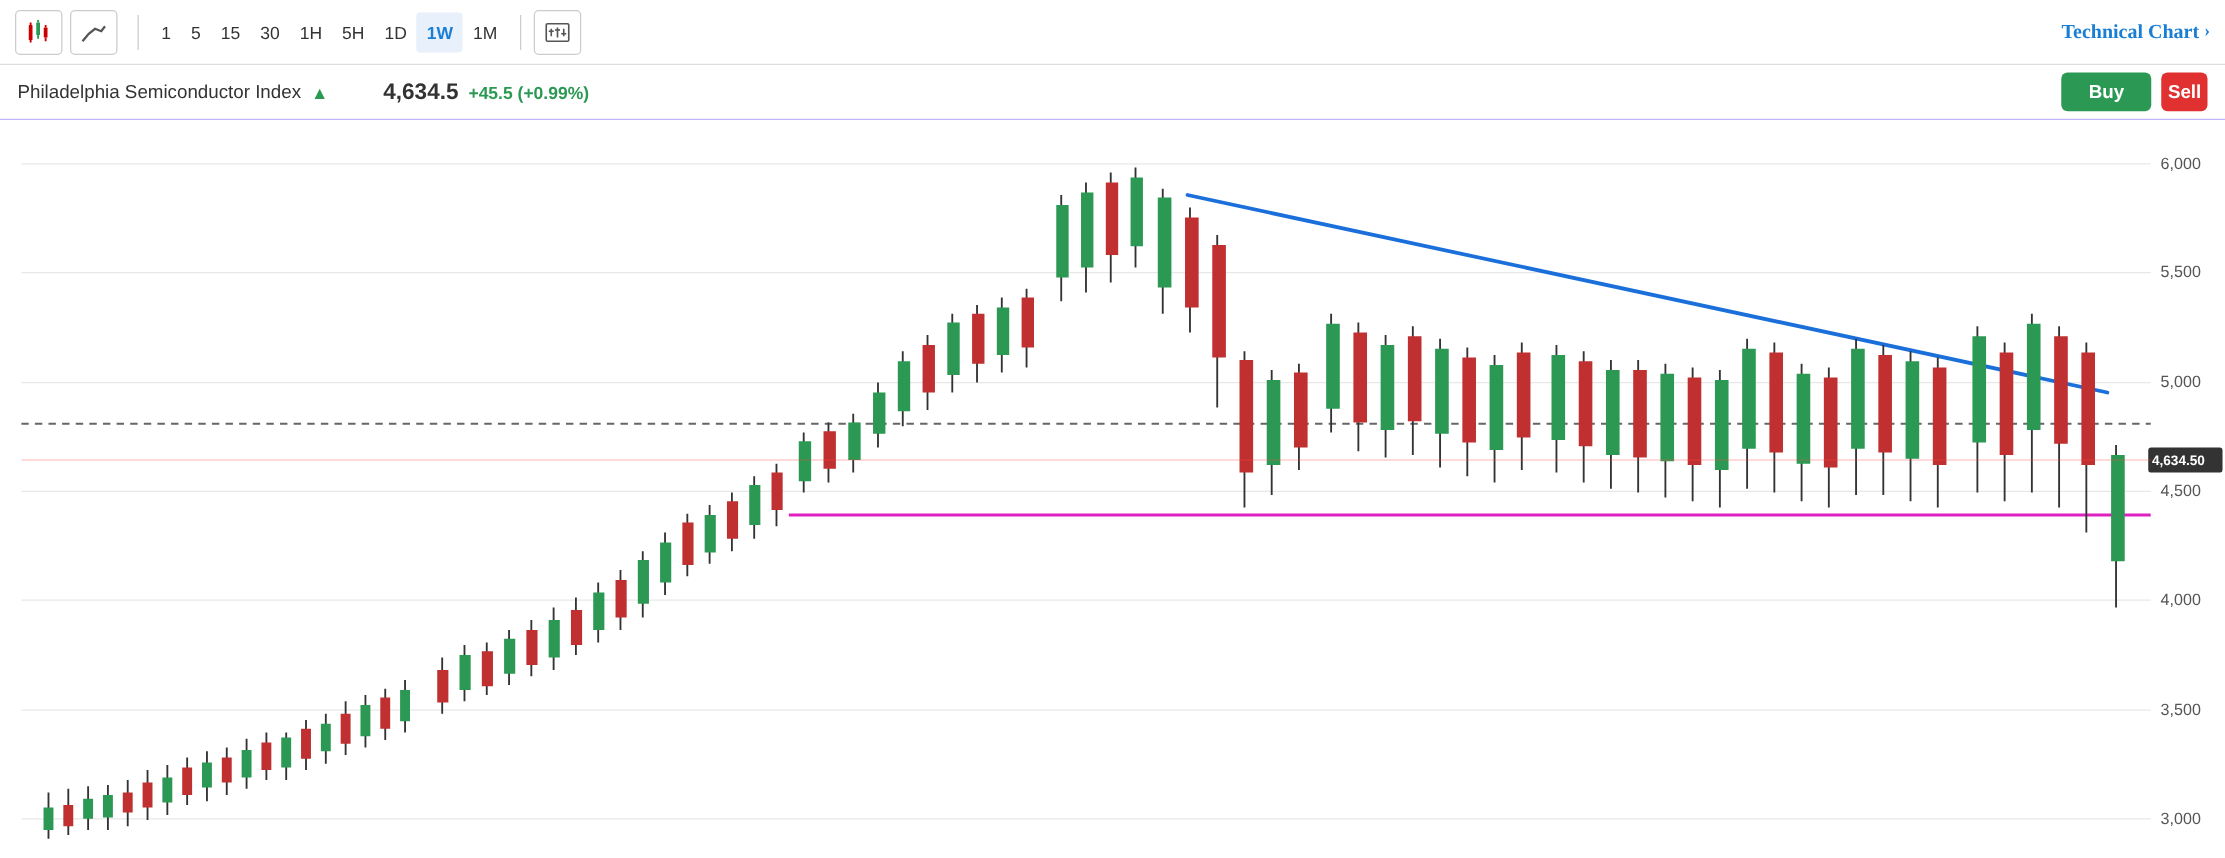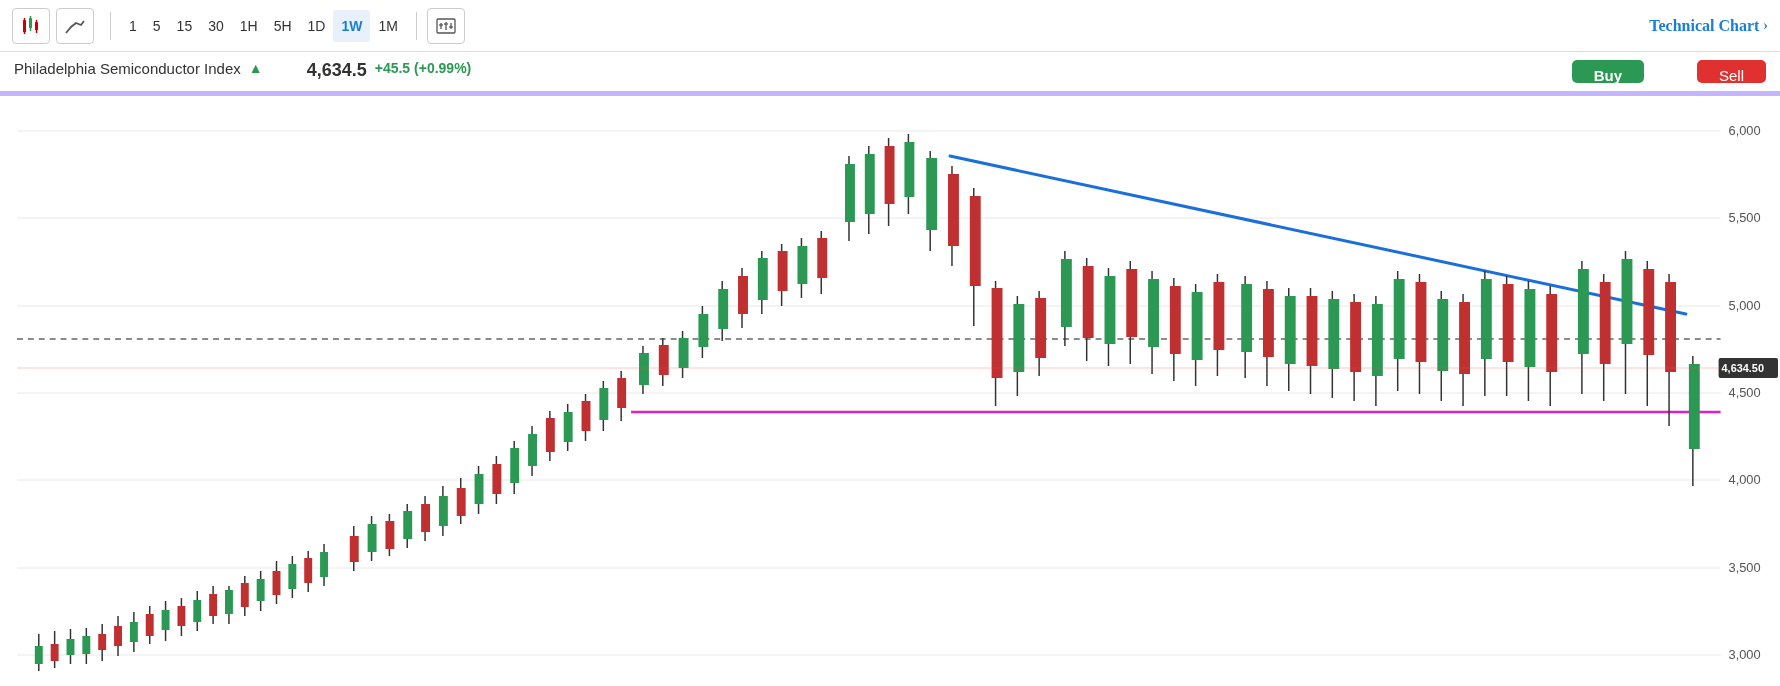--- a/index.html
+++ b/index.html
@@ -20,30 +20,30 @@
       padding: 4px 8px; height: 32px; border: none; background: transparent;
       font-size: 14px; font-weight: 500; color: #333; cursor: pointer; border-radius: 3px;
     }
     .time-btn.active { color: #1a7fd4; font-weight: 700; background: #e8f0fb; }
     .toolbar-right { margin-left: auto; display: flex; align-items: center; gap: 6px; }
     .technical-chart-link { color: #1a7fd4; font-size: 16px; font-weight: 700; cursor: pointer; display: flex; align-items: center; gap: 4px; font-family: Liberation Serif, serif; }
     .technical-chart-link .chevron { color: #1a7fd4; font-size: 14px; }
 
     
     #titlebar {
-      display: flex; padding: 8px 14px; height: 44px;
-      border-bottom: 5px solid #c4b5fd;
+      display: flex; align-items: center; padding: 8px 14px; height: 44px;
+      border-bottom: 1px solid #c4b5fd;
     }
     .index-name { font-size: 15px; color: #333; font-weight: 400; margin-right: 8px; }
     .up-arrow { color: #2b9954; font-size: 14px; margin-right: 4px; }
     .price { font-size: 18px; font-weight: 700; color: #333; margin-right: 8px; margin-left: 40px; }
     .change-positive { font-size: 14px; font-weight: 600; color: #2b9954; }
     .titlebar-buttons { margin-left: auto; display: flex; gap: 8px; }
     .btn-buy { background: #2b9954; color: #fff; border: none; border-radius: 5px; padding: 7px 22px; font-size: 15px; font-weight: 600; cursor: pointer; }
-    .btn-sell { background: #e03030; color: #fff; border: none; border-radius: 5px; padding: 7px 22px; font-size: 15px; font-weight: 400; cursor: pointer; margin-left: 45px; }
+    .btn-sell { background: #e03030; color: #fff; border: none; border-radius: 5px; padding: 7px 5px; font-size: 15px; font-weight: 700; cursor: pointer; }
 
     
     #chart-container {
       position: relative; width: 1780px; height: 590px; background: #fff; overflow: hidden; padding-left: 17px;
     }
     #chart-svg { width: 100%; height: 100%; }
   </style>
 </head>
 <body>
 

